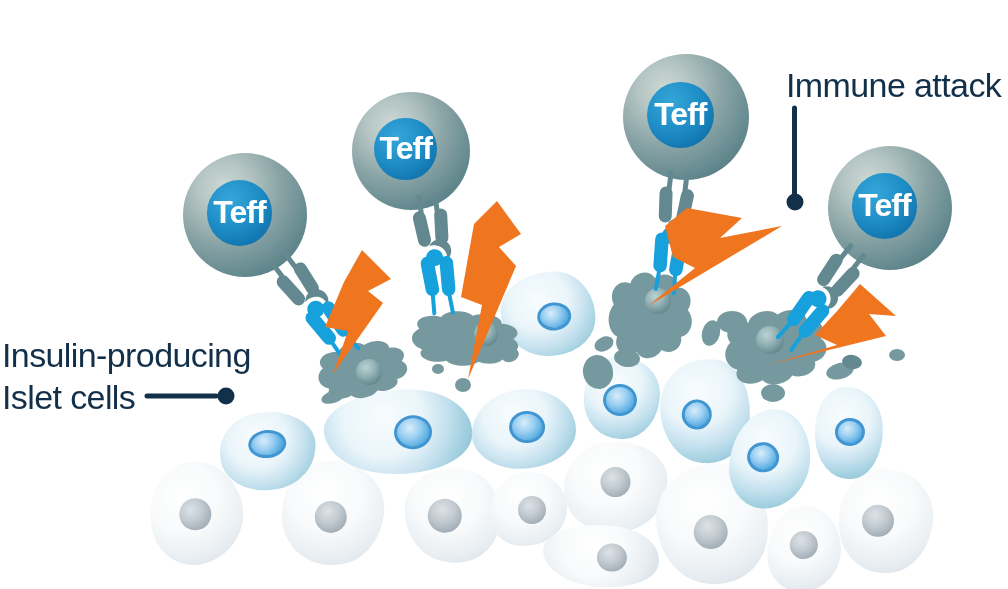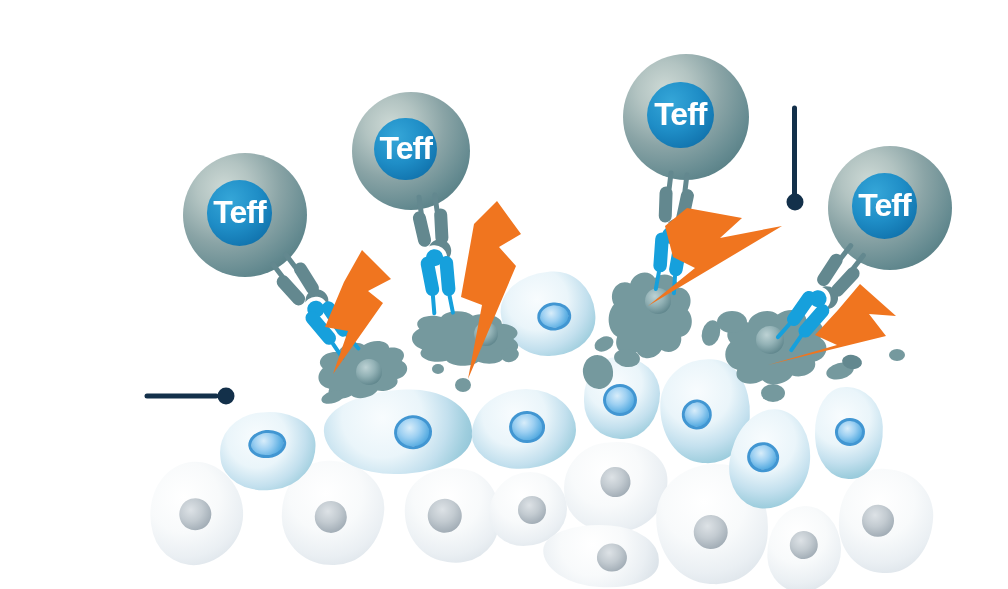--- a/index.html
+++ b/index.html
@@ -210,15 +210,20 @@
         <polygon points="860,284 896,316 869,314 886,336 768,365 837,345 815,335 838,310" class="bolt"></polygon>
       </g>
     <g id="leader-layer">
         <line x1="794.5" y1="108" x2="794.5" y2="194" class="leader"></line>
         <circle cx="795" cy="202" r="8.5" class="leaderdot"></circle>
         <line x1="147" y1="396" x2="216" y2="396" class="leader"></line>
         <circle cx="226" cy="396" r="8.5" class="leaderdot"></circle>
       </g>
   </svg>
 
-
+  <div class="label" id="immune-label">Immune attack</div>
+
+  <div class="label" id="islet-label">
+    <div>Insulin-producing</div>
+    <div>Islet cells</div>
+  </div>
 
 </div>
 
 </body></html>

